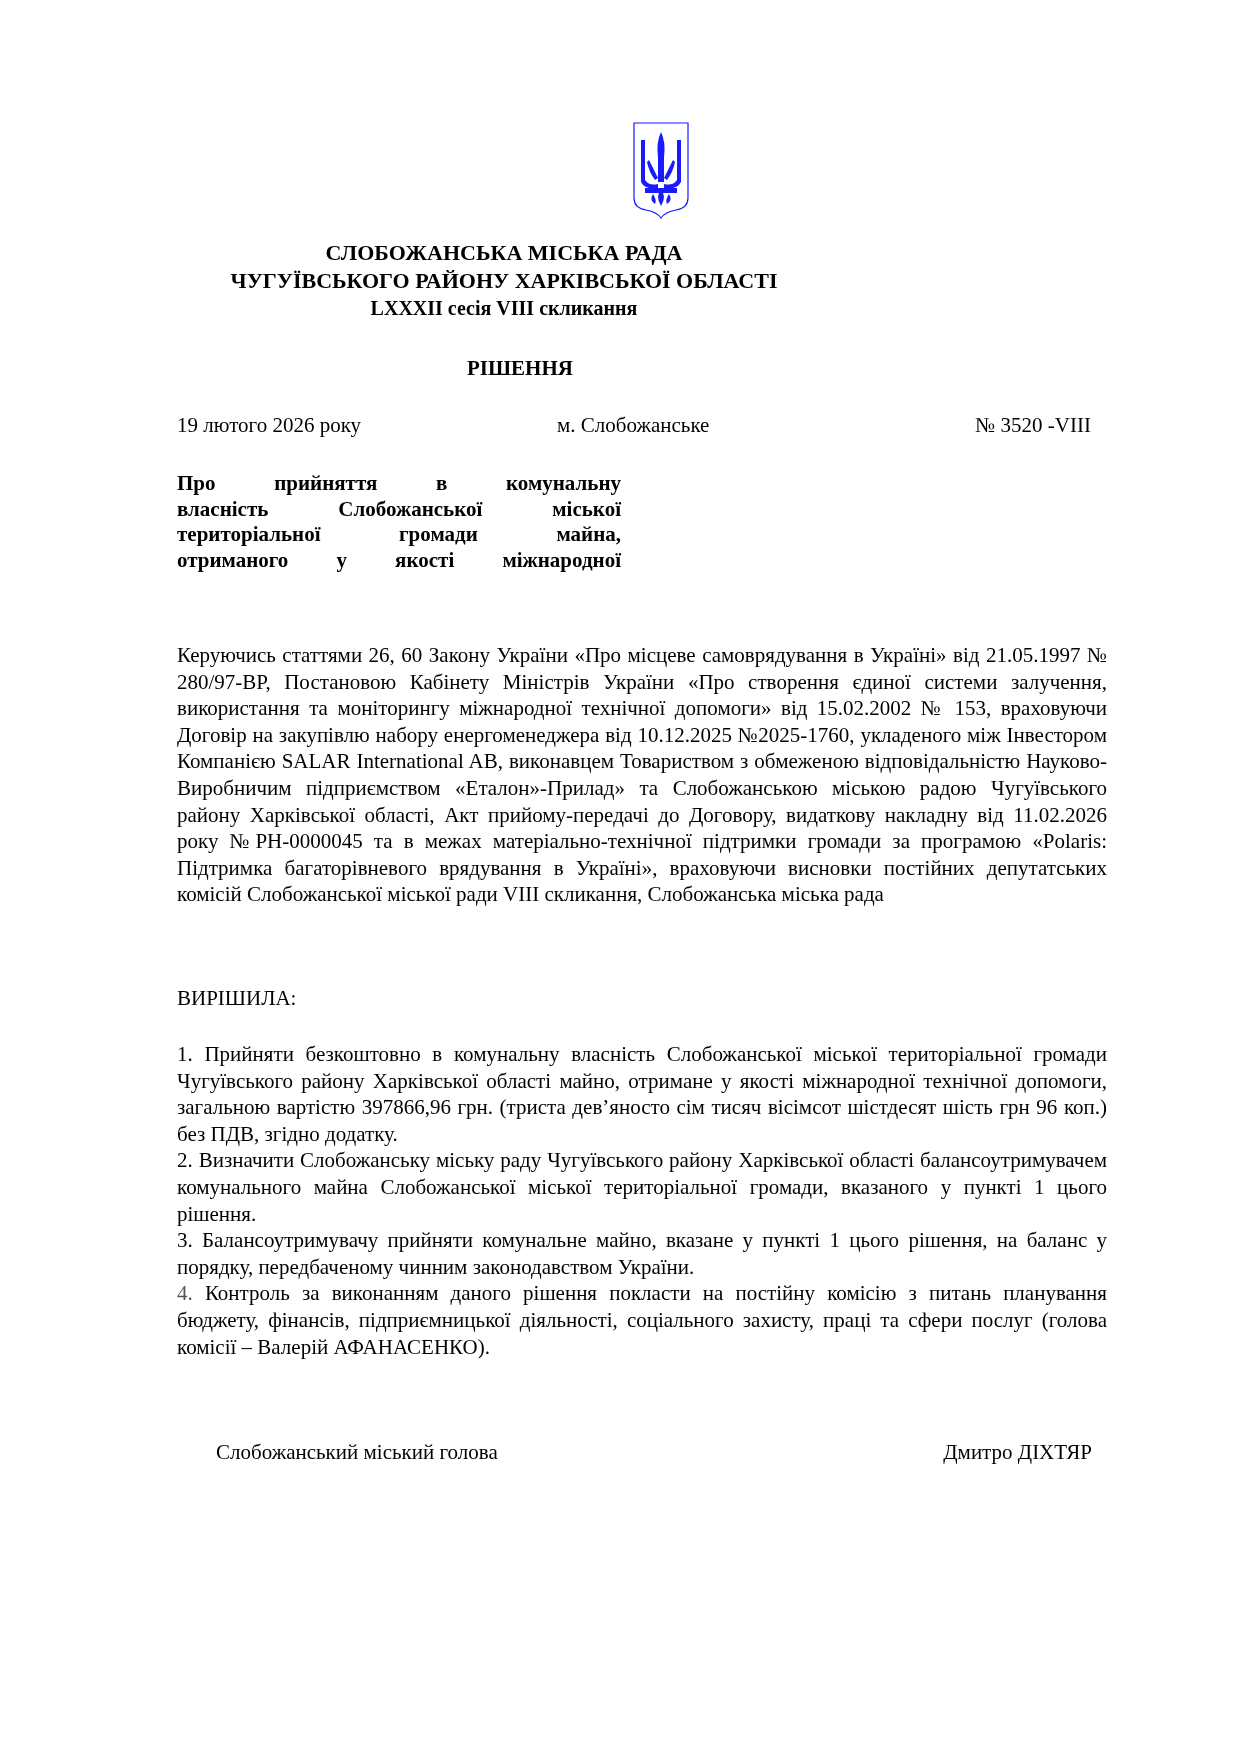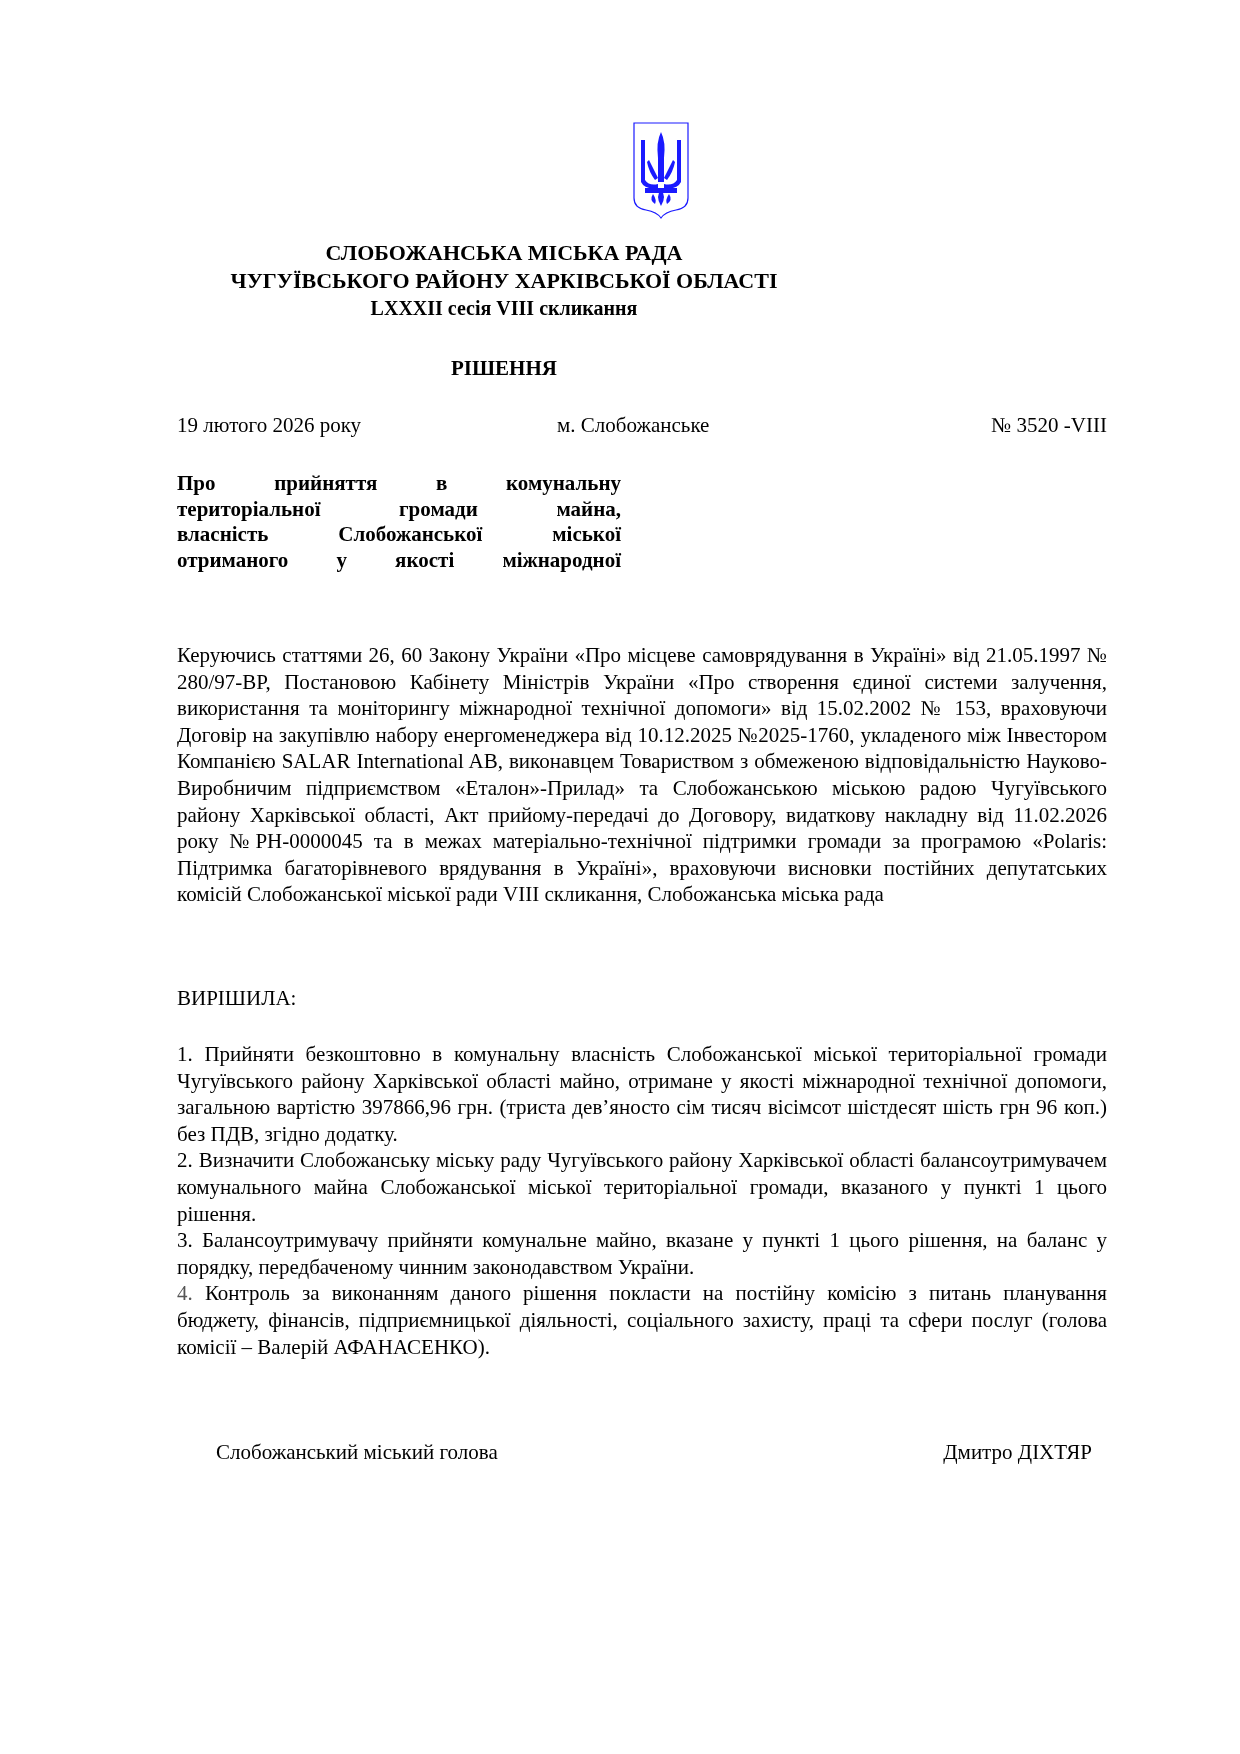--- a/index.html
+++ b/index.html
@@ -3,26 +3,26 @@
 <meta charset="utf-8">
 <style>
   html, body { margin: 0; padding: 0; background: #ffffff; }
   body { width: 1240px; height: 1754px; position: relative; overflow: hidden;
          font-family: "Liberation Serif", serif; color: #000; font-size: 21px; }
   .emblem { position: absolute; left: 631px; top: 120px; width: 60px; height: 100px; }
   .header { position: absolute; left: 0; width: 1008px; text-align: center; font-weight: bold; }
   .h1 { top: 240px; font-size: 22px; }
   .h2 { top: 268px; font-size: 22px; }
   .h3 { top: 297px; font-size: 20px; }
-  .title { top: 356px; font-size: 21px; }
+  .title { top: 356px; font-size: 21px; margin-left: 16px; }
   .meta-row { position: absolute; top: 413px; left: 177px; width: 930px; font-size: 21px; }
   .meta-row span { position: absolute; white-space: nowrap; }
   .meta-date { left: 0; }
   .meta-place { left: 380px; }
-  .meta-num { right: 0; }
+  .meta-num { right: 16px; }
   .subject { position: absolute; left: 177px; top: 471px; width: 444px; font-weight: bold;
              font-size: 21px; line-height: 25.5px; text-align: justify; text-align-last: left; }
   .subject .line { display: block; text-align: justify; text-align-last: justify; }
   .subject .line.last { text-align-last: left; }
   .body-text { position: absolute; left: 177px; width: 930px; font-size: 21px; line-height: 26.6px; }
   .para { top: 642px; text-align: justify; }
   .decided { top: 985px; }
   .items { top: 1041px; }
   .item { text-align: justify; }
   .item .num-gray { color: #555; }
@@ -57,22 +57,22 @@
 <div class="header title">РІШЕННЯ</div>
 
 <div class="meta-row">
   <span class="meta-date">19 лютого 2026 року</span>
   <span class="meta-place">м. Слобожанське</span>
   <span class="meta-num">№ 3520 -VIII</span>
 </div>
 
 <div class="subject">
   <span class="line">Про прийняття в комунальну</span>
+  <span class="line">власність Слобожанської міської</span>
   <span class="line">територіальної громади майна,</span>
-  <span class="line">власність Слобожанської міської</span>
   <span class="line">отриманого у якості міжнародної</span>
 </div>
 
 <div class="body-text para">Керуючись статтями 26, 60 Закону України «Про місцеве самоврядування в Україні» від 21.05.1997 № 280/97-ВР, Постановою Кабінету Міністрів України «Про створення єдиної системи залучення, використання та моніторингу міжнародної технічної допомоги» від 15.02.2002 № 153, враховуючи Договір на закупівлю набору енергоменеджера від 10.12.2025 №2025-1760, укладеного між Інвестором Компанією SALAR International AB, виконавцем Товариством з обмеженою відповідальністю Науково-Виробничим підприємством «Еталон»-Прилад» та Слобожанською міською радою Чугуївського району Харківської області, Акт прийому-передачі до Договору, видаткову накладну від 11.02.2026 року №РН-0000045 та в межах матеріально-технічної підтримки громади за програмою «Polaris: Підтримка багаторівневого врядування в Україні», враховуючи висновки постійних депутатських комісій Слобожанської міської ради VIII скликання, Слобожанська міська рада</div>
 
 <div class="body-text decided">ВИРІШИЛА:</div>
 
 <div class="body-text items">
   <div class="item">
     <span>1.</span>

